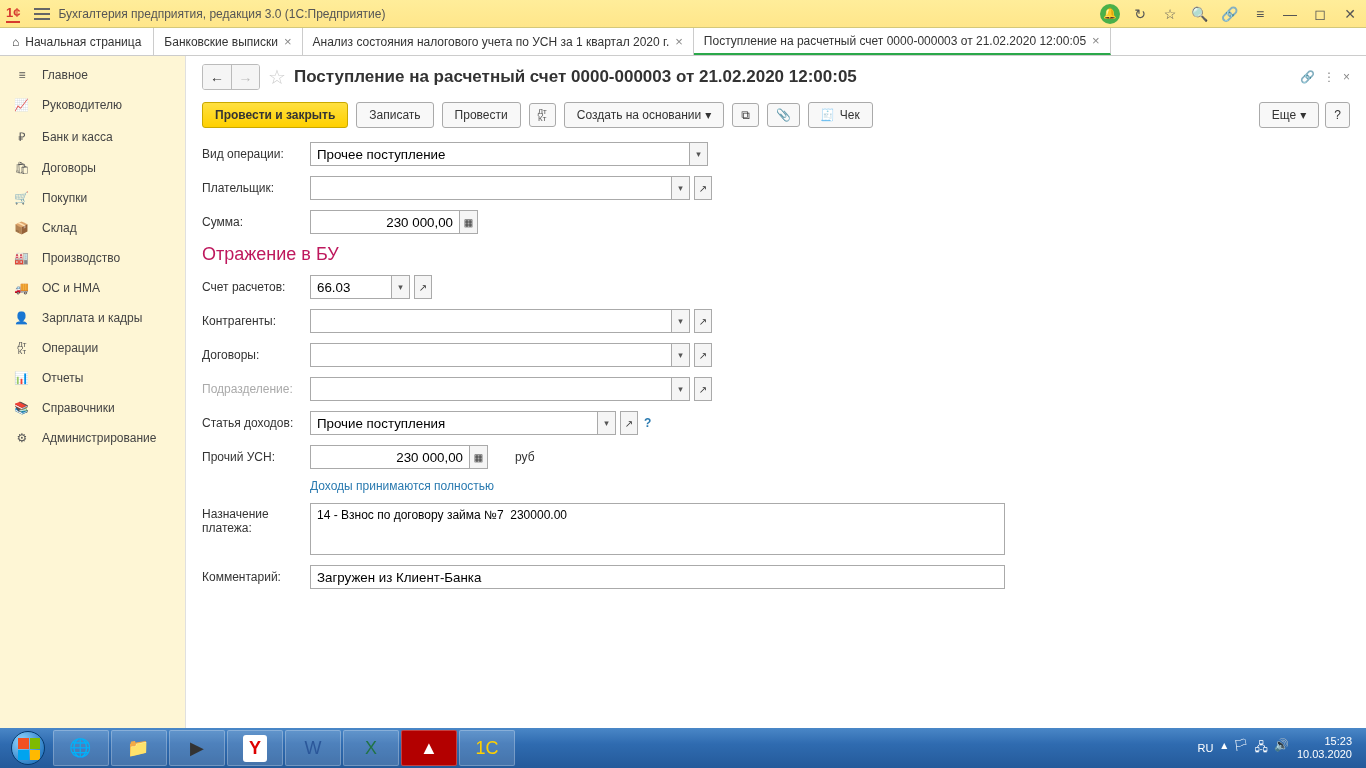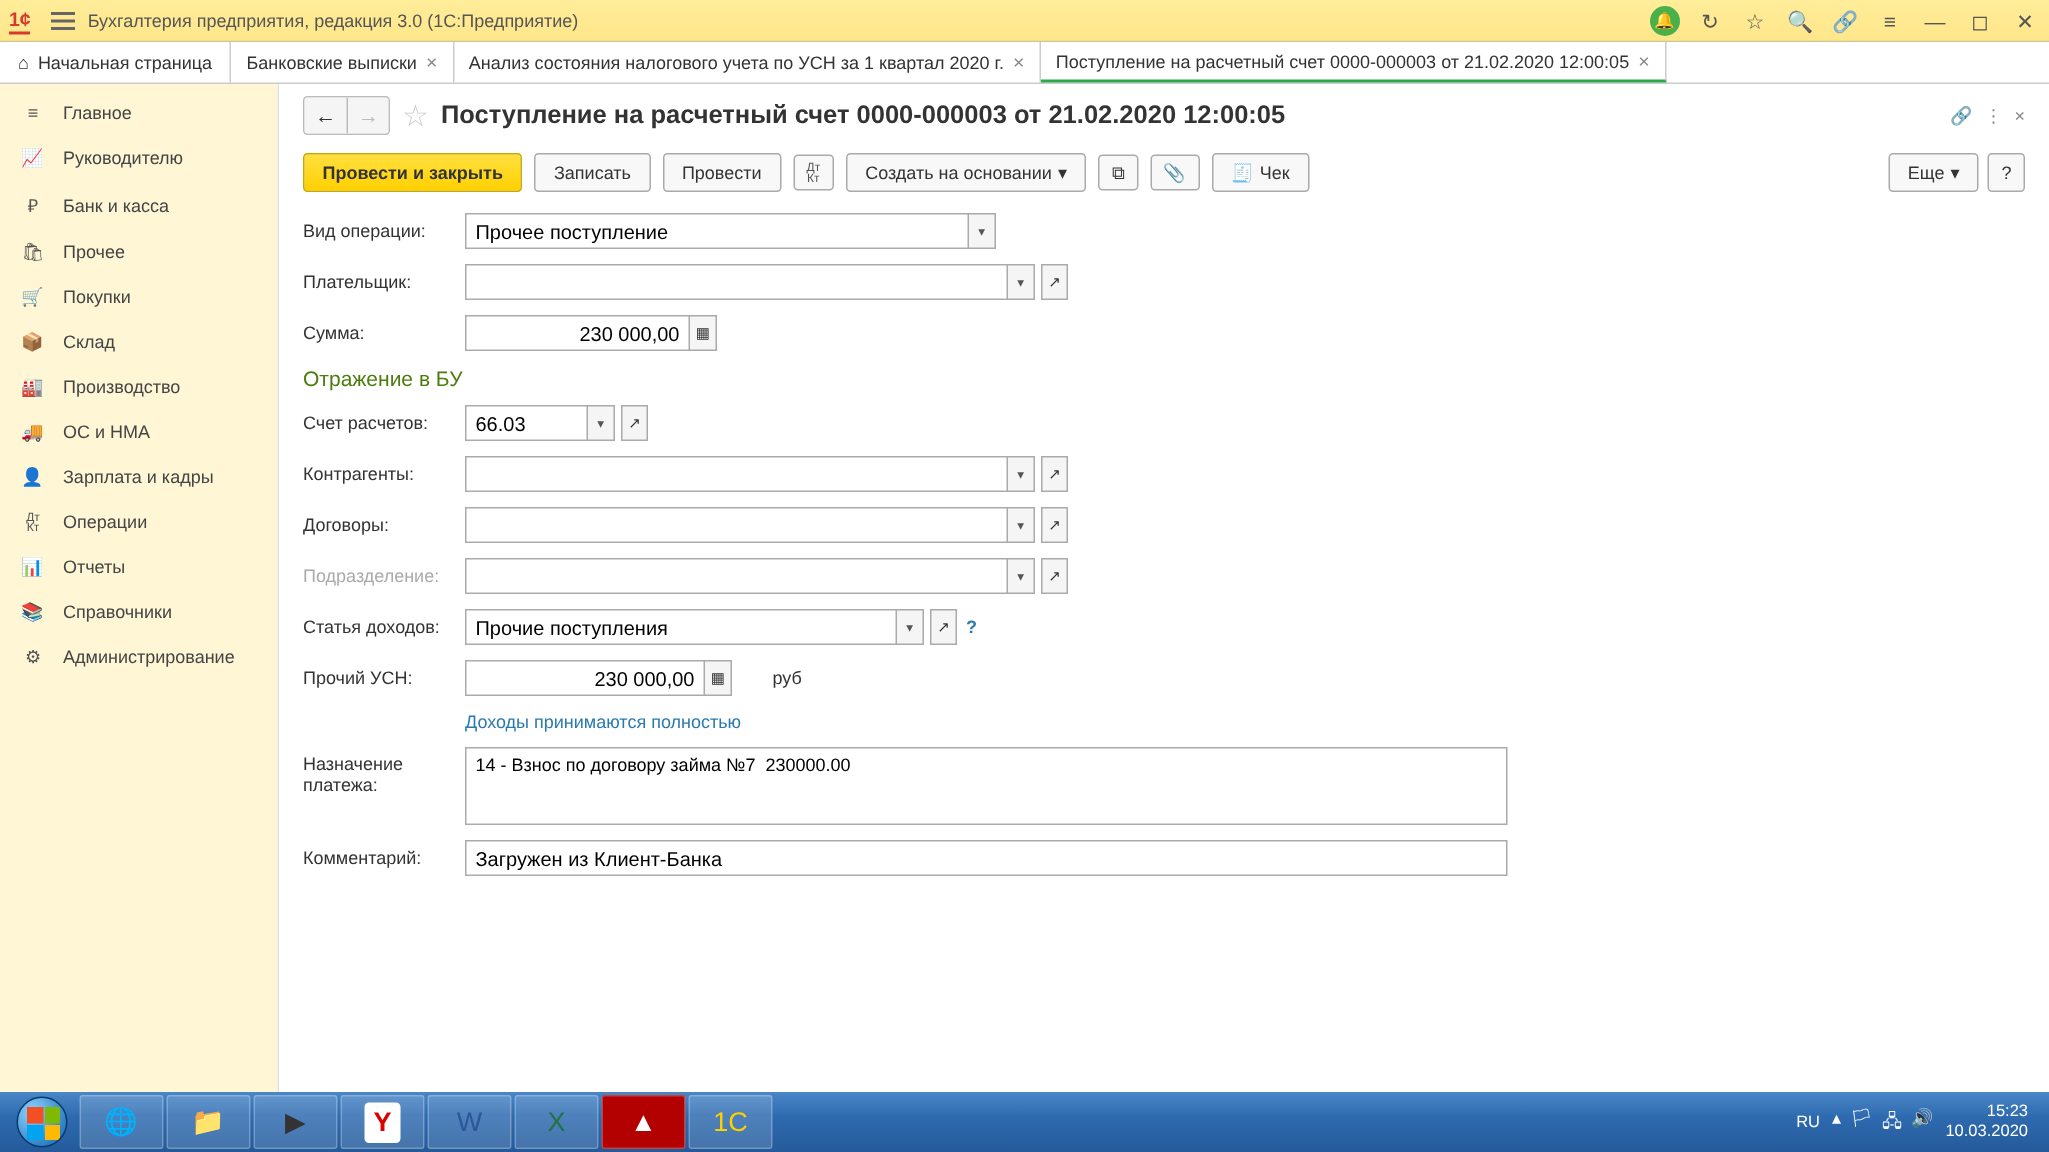--- a/index.html
+++ b/index.html
@@ -54,21 +54,21 @@
   .form-row { display: flex; align-items: center; margin-bottom: 10px; }
   .form-label { width: 108px; color: #333; }
   .form-label.muted { color: #aaa; }
   .input-wrap { display: flex; }
   .text-input { border: 1px solid #aaa; padding: 4px 6px; height: 24px; background: #fff; }
   .dd-btn { width: 18px; height: 24px; border: 1px solid #aaa; border-left: none; background: #f5f5f5; display: flex; align-items: center; justify-content: center; cursor: pointer; font-size:9px; color:#555;}
   .open-btn { width: 18px; height: 24px; border: 1px solid #aaa; margin-left: 4px; background: #f5f5f5; display: flex; align-items: center; justify-content: center; cursor: pointer; font-size:10px;}
   .num-input { text-align: right; }
   .calc-btn { width:18px; height:24px; border:1px solid #aaa; border-left:none; background:#f5f5f5; display:flex; align-items:center; justify-content:center; cursor:pointer; font-size:10px;}
   
-  .section-title { color: #4d7c0f; font-size: 14px; margin: 6px 0 10px 0; }
+  .section-title { color: #be185d; font-size: 18px; margin: 6px 0 10px 0; }
   .link-text { color: #2a7ab0; cursor: pointer; }
   .help-q { color: #2a7ab0; cursor: pointer; margin-left: 6px; font-weight:bold;}
   
   .textarea { border: 1px solid #aaa; padding: 4px 6px; width: 695px; resize: none; font-family: Arial; font-size: 12px; }
   .form-label-tall { width: 108px; color: #333; align-self: flex-start; padding-top:4px;}
   
   
   .taskbar { position: absolute; bottom: 0; left: 0; right: 0; height: 40px; background: linear-gradient(#4a87c7, #2f6bb0 40%, #245a9a); display: flex; align-items: center; padding: 0 4px; }
   .start-btn { width: 48px; height: 36px; display: flex; align-items: center; justify-content: center; }
   .start-orb { width: 34px; height: 34px; border-radius: 50%; background: radial-gradient(circle at 30% 30%, #8fd4ff, #0a5fb0); border: 1px solid #053a6f; position:relative; overflow:hidden;}
@@ -133,21 +133,21 @@
     <div class="side-item">
         <span class="side-icon">📈</span>
         <span>Руководителю</span>
       </div>
     <div class="side-item">
         <span class="side-icon">₽</span>
         <span>Банк и касса</span>
       </div>
     <div class="side-item">
         <span class="side-icon">🛍</span>
-        <span>Прочее</span>
+        <span>Договоры</span>
       </div>
     <div class="side-item">
         <span class="side-icon">🛒</span>
         <span>Покупки</span>
       </div>
     <div class="side-item">
         <span class="side-icon">📦</span>
         <span>Склад</span>
       </div>
     <div class="side-item">
@@ -217,21 +217,21 @@
             <span>Еще</span> 
             <span>▾</span>
           </button>
         <button class="btn icon-only">?</button>
       </div>
     </div>
 
     <div class="form-row">
       <span class="form-label">Вид операции:</span>
       <div class="input-wrap">
-        <input class="text-input" style="width: 336px;" value="Прочее поступление">
+        <input class="text-input" style="width: 380px;" value="Прочее поступление">
         <div class="dd-btn">▾</div>
       </div>
     </div>
     <div class="form-row">
       <span class="form-label">Плательщик:</span>
       <div class="input-wrap">
         <input class="text-input" style="width: 362px;">
         <div class="dd-btn">▾</div>
         <div class="open-btn">↗</div>
       </div>

